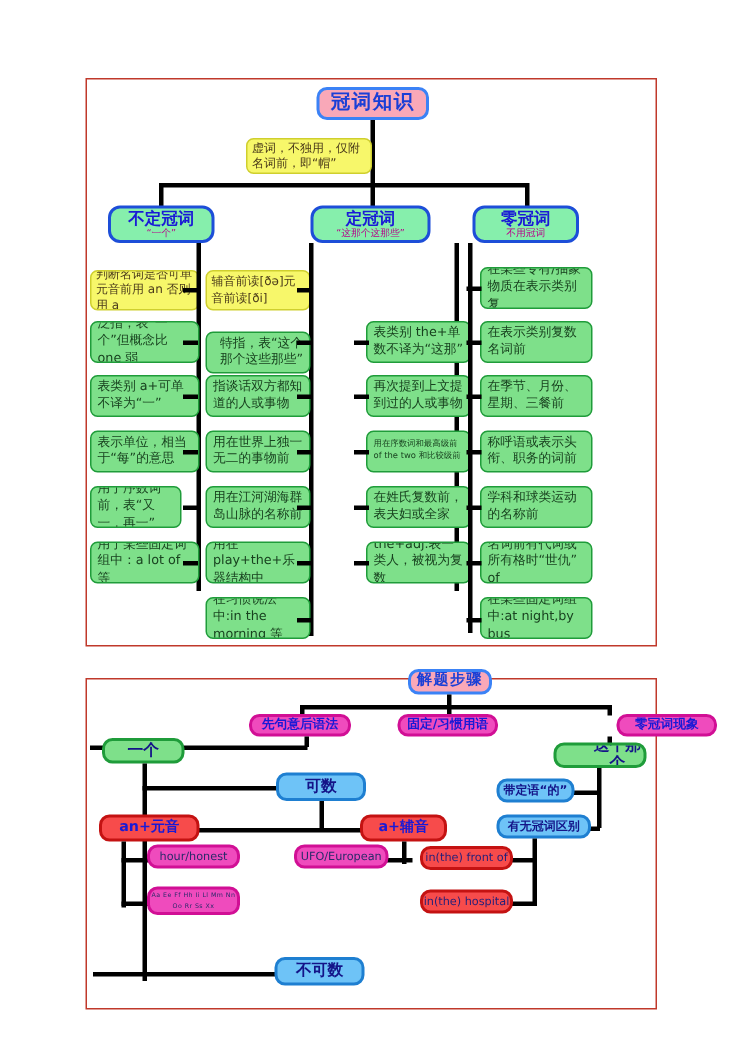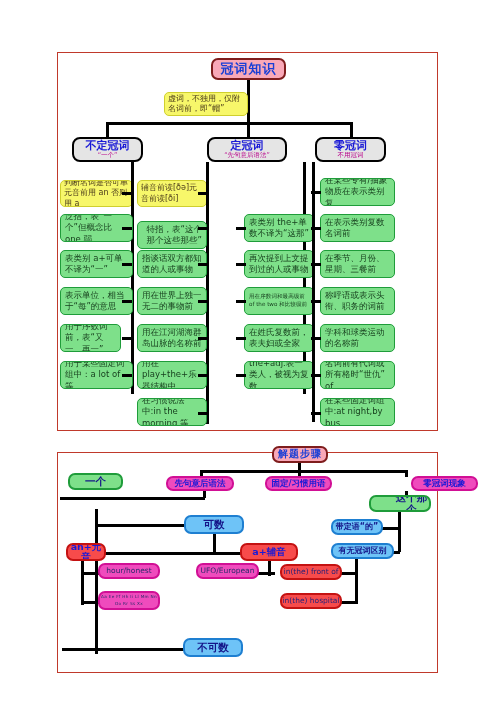--- a/index.html
+++ b/index.html
@@ -45,43 +45,43 @@
     justify-content: center;
     text-align: center;
     line-height: 1.05;
     overflow: hidden;
   }
   .node span { display: block; width: 100%; }
 
   
   .n-title {
     background: #f9a8b8;
-    border: 2px solid #7f1d1d;
+    border: 2px solid #3b82f6;
     border-radius: 7px;
     color: #1a3fd6;
     font-weight: bold;
     font-size: 13px;
     letter-spacing: 1px;
   }
   
   .n-yellow {
     background: #f7f76a;
     border: 1px solid #cfcf2e;
     border-radius: 5px;
     color: #4a3a1a;
     font-size: 8px;
     text-align: left;
     align-items: flex-start;
     padding: 2px 3px;
     line-height: 1.3;
   }
   
   .n-magenta {
-    background: #e5e5e5;
-    border: 2px solid #000000;
+    background: #86efac;
+    border: 2px solid #1d4ed8;
     border-radius: 8px;
     color: #1a1ad6;
     font-weight: bold;
     font-size: 11px;
   }
   .n-magenta .sub {
     color: #b8008a;
     font-weight: normal;
     font-size: 6.5px;
     margin-top: 1px;
@@ -164,21 +164,21 @@
   <div class="ln v" style="left:106px; top:122px; height:17px;"></div>
   <div class="ln v" style="left:247px; top:122px; height:17px;"></div>
   <div class="ln v" style="left:350px; top:122px; height:17px;"></div>
 
   <div class="node n-magenta" style="left:72px; top:137px; width:71px; height:25px;">
     <span>不定冠词</span>
     <span class="sub">“一个”</span>
   </div>
   <div class="node n-magenta" style="left:207px; top:137px; width:80px; height:25px;">
     <span>定冠词</span>
-    <span class="sub">“先句意后语法”</span>
+    <span class="sub">“这那个这那些”</span>
   </div>
   <div class="node n-magenta" style="left:315px; top:137px; width:71px; height:25px;">
     <span>零冠词</span>
     <span class="sub">不用冠词</span>
   </div>
 
   <div class="node n-yellow" style="left:60px; top:180px; width:73px; height:27px;">
     <span>判断名词是否可单元音前用 an 否则用 a</span>
   </div>
   <div class="ln v" style="left:131px; top:162px; height:232px;"></div>
@@ -309,34 +309,34 @@
     </div>
   <div class="node n-pink" style="left:265px; top:476px; width:67px; height:15px;">
       <span>固定/习惯用语</span>
     </div>
   <div class="node n-pink" style="left:372px; top:476px; width:67px; height:15px;margin-left:39px;">
       <span>零冠词现象</span>
     </div>
 
   <div class="ln h" style="left:60px; top:497px; width:145px;"></div>
   <div class="ln v" style="left:203px; top:491px; height:7px;"></div>
-  <div class="node n-green2" style="left:68px; top:473px; width:55px; height:17px;">
+  <div class="node n-green2" style="left:68px; top:492px; width:55px; height:17px;">
       <span>一个</span>
     </div>
 
   <div class="ln v" style="left:95px; top:509px; height:145px;"></div>
 
   <div class="ln h" style="left:95px; top:524px; width:125px;"></div>
   <div class="node n-blue" style="left:184px; top:515px; width:60px; height:19px;">
       <span>可数</span>
     </div>
   <div class="ln v" style="left:213px; top:534px; height:18px;"></div>
   <div class="ln h" style="left:95px; top:552px; width:175px;"></div>
 
-  <div class="node n-red" style="left:66px; top:543px; width:40px; height:18px;align-items:center;">
+  <div class="node n-red" style="left:66px; top:543px; width:67px; height:18px;align-items:center;">
       <span>an+元音</span>
     </div>
   <div class="node n-red" style="left:240px; top:543px; width:58px; height:18px;">
       <span>a+辅音</span>
     </div>
 
   <div class="ln v" style="left:81px; top:561px; height:44px;"></div>
   <div class="ln h" style="left:81px; top:572px; width:18px;"></div>
   <div class="ln h" style="left:81px; top:601px; width:18px;"></div>
   <div class="node n-pink" style="left:98px; top:563px; width:62px; height:16px;">

